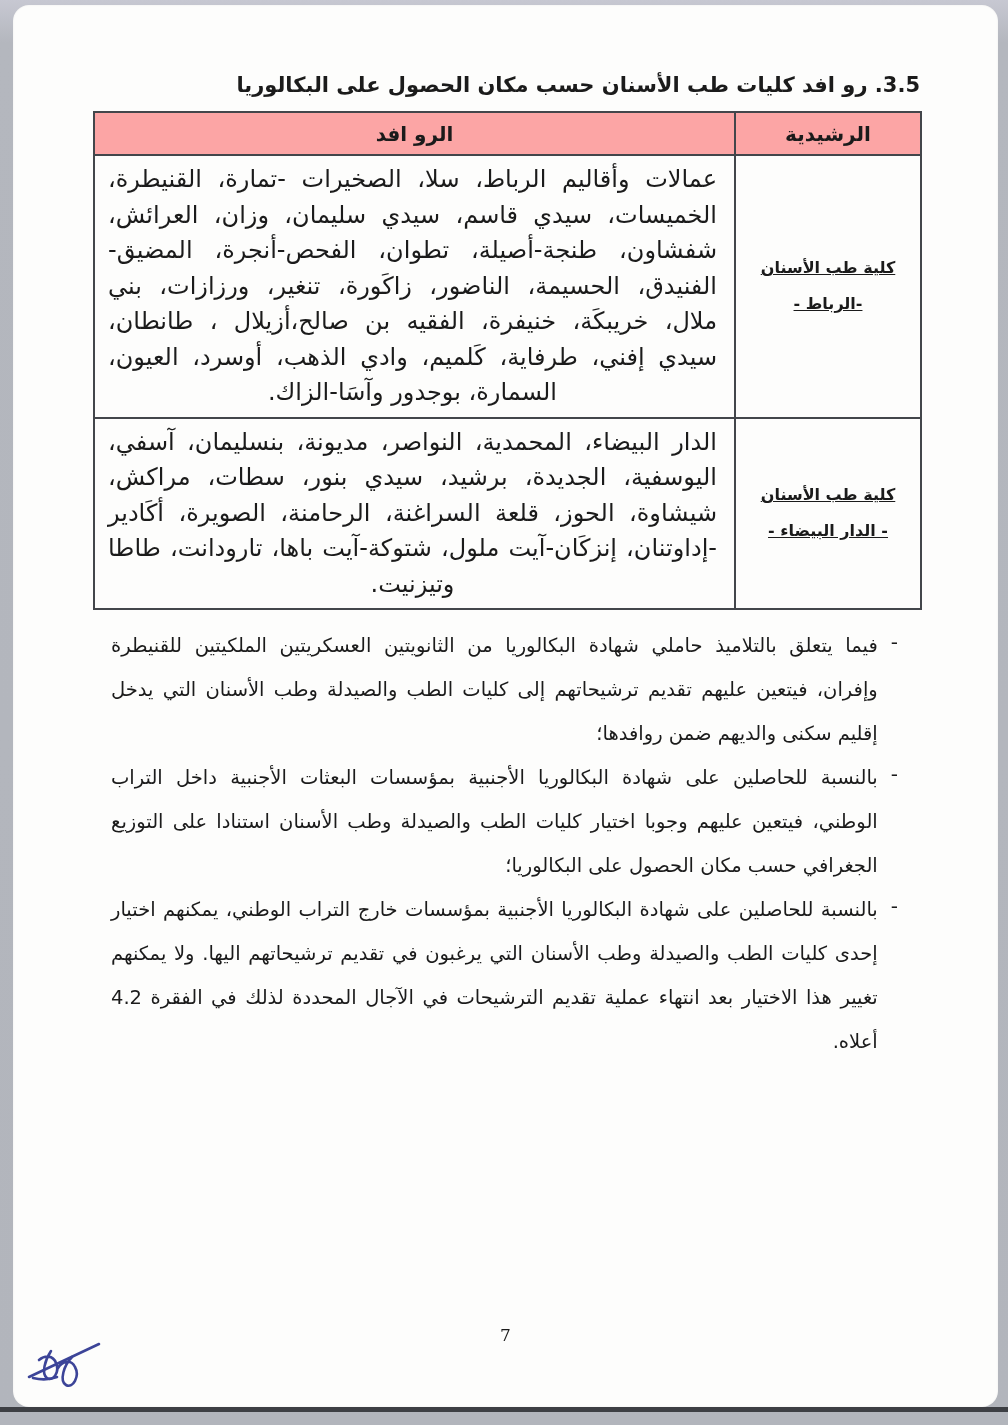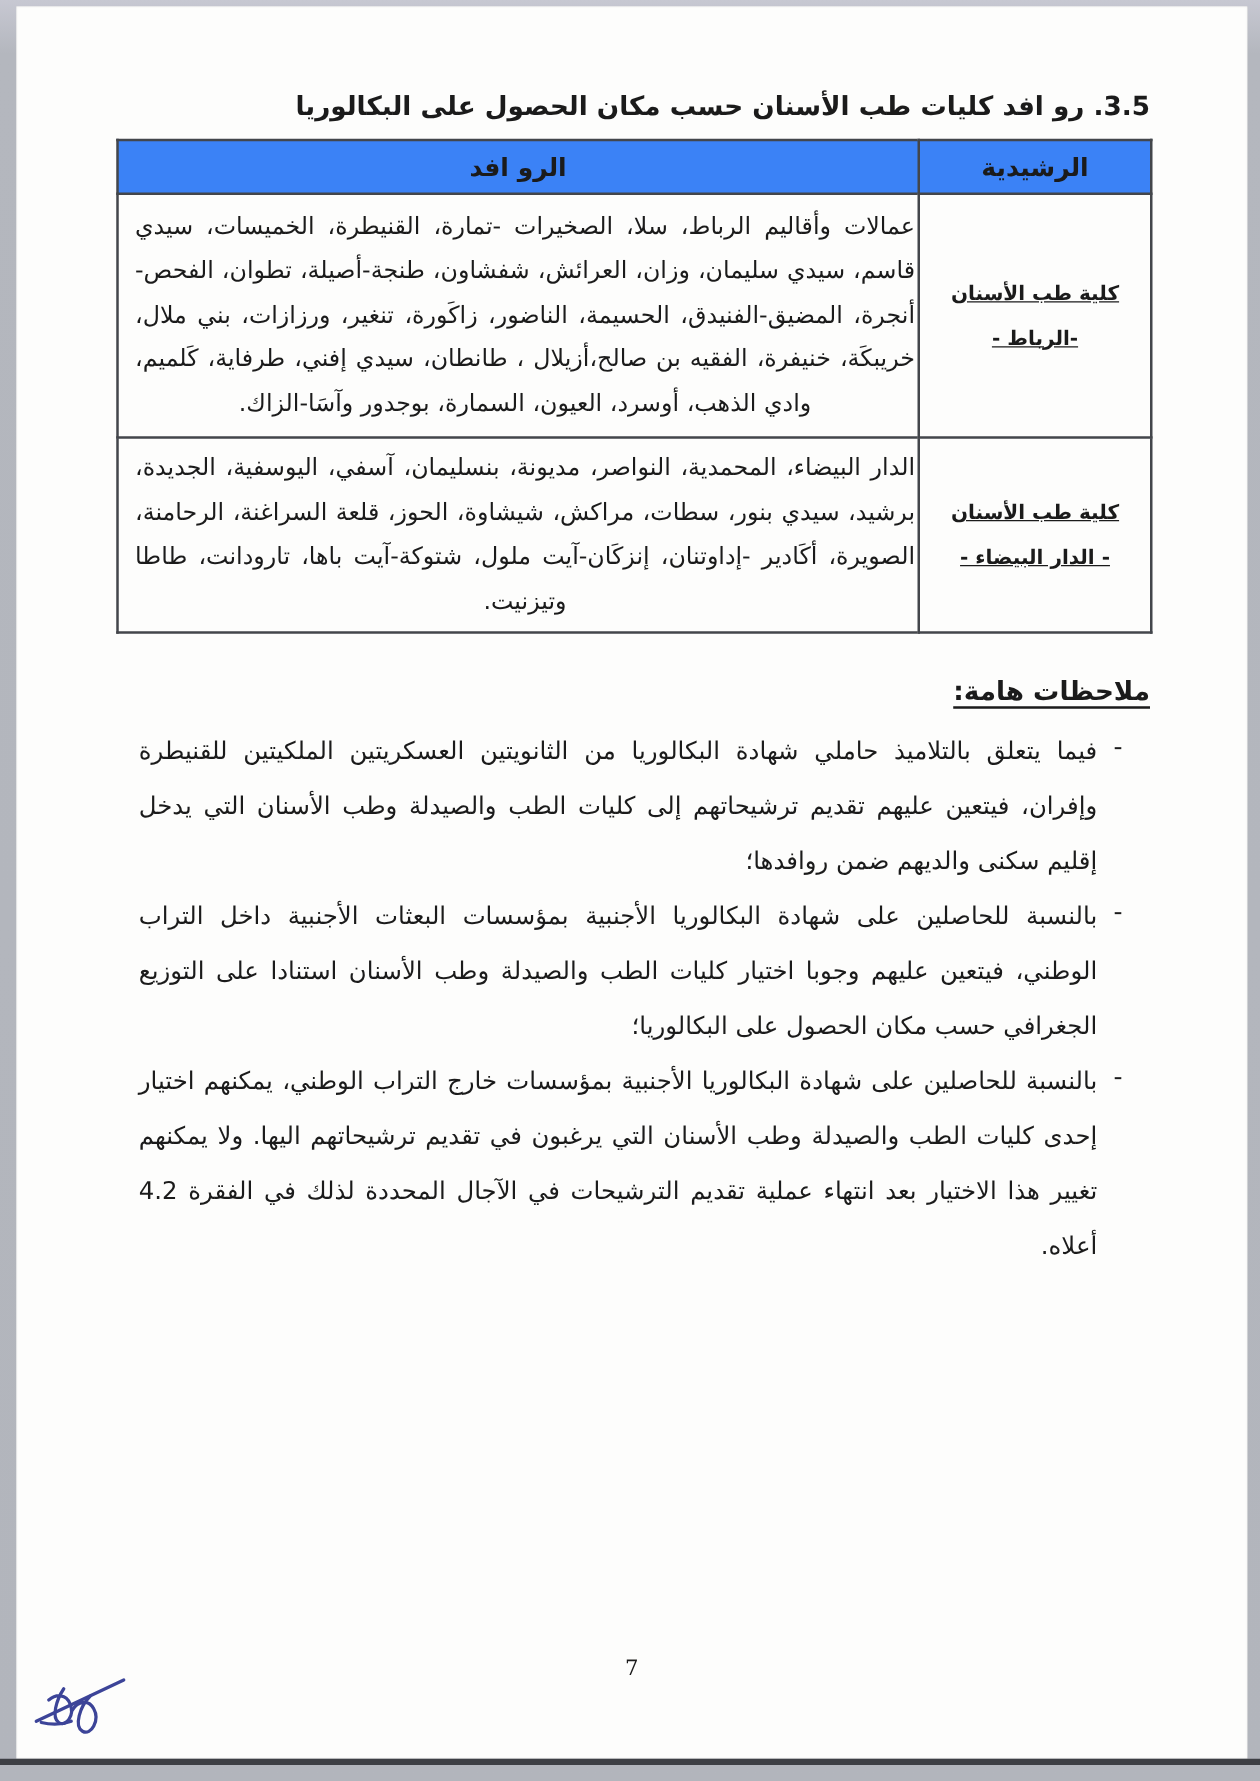--- a/index.html
+++ b/index.html
@@ -11,20 +11,21 @@
   }
   .scan{
     position:relative;width:1008px;height:1425px;
     background:linear-gradient(180deg,#c7c8d2 0%,#b4b7be 3%,#b2b5bc 100%);
     overflow:hidden;
   }
   .page{
     position:absolute;left:13px;top:5px;width:985px;height:1402px;
     background:#fdfdfc;
     box-shadow:inset 0 0 2px rgba(0,0,0,.08);
+    border-radius:16px;
   }
   .scan-bottom-line{
     position:absolute;left:0;right:0;top:1407px;height:5px;
     background:#3d3f44;
   }
   
   .title{
     direction:rtl;
     margin:68px 78px 0 60px;
     text-align:right;
@@ -39,37 +40,37 @@
     width:819px;
     table-layout:fixed;
   }
   table.feeders th,table.feeders td{
     border:2px solid #43464b;
     vertical-align:middle;
   }
   th.col-inst{width:182px;}
   th.col-feed{width:637px;}
   table.feeders th{
-    background:#3b82f6;
+    background:#fca5a5;
     height:39px;
     font-size:20px;font-weight:bold;
     text-align:center;
   }
   td.inst{
     font-weight:bold;font-size:16px;
     text-align:center;
     line-height:36px;
     white-space:pre-line;
     padding:4px 6px;
     text-decoration:underline;
   }
   td.feed{
-    font-size:19px;
+    font-size:24px;
     line-height:35.5px;
-    padding:6px 2px 6px 13px;
+    padding:6px 17px 6px 13px;
     text-align:justify;
     text-align-last:center;
   }
   tr.row-1 td{height:181px;}
   tr.row-2 td{height:110px;}
   tr.row-3 td{height:99px;}
   
   .notes-heading{
     direction:rtl;
     margin:34px 78px 0 0;
@@ -136,21 +137,20 @@
           <td class="feed">عمالات وأقاليم الرباط، سلا، الصخيرات -تمارة، القنيطرة، الخميسات، سيدي قاسم، سيدي سليمان، وزان، العرائش، شفشاون، طنجة-أصيلة، تطوان، الفحص-أنجرة، المضيق-الفنيدق، الحسيمة، الناضور، زاكَورة، تنغير، ورزازات، بني ملال، خريبكَة، خنيفرة، الفقيه بن صالح،أزيلال ، طانطان، سيدي إفني، طرفاية، كَلميم، وادي الذهب، أوسرد، العيون، السمارة، بوجدور وآسَا-الزاك.</td>
         </tr>
         <tr class="row-2">
           <td class="inst">كلية طب الأسنان
 - الدار البيضاء -</td>
           <td class="feed">الدار البيضاء، المحمدية، النواصر، مديونة، بنسليمان، آسفي، اليوسفية، الجديدة، برشيد، سيدي بنور، سطات، مراكش، شيشاوة، الحوز، قلعة السراغنة، الرحامنة، الصويرة، أكَادير -إداوتنان، إنزكَان-آيت ملول، شتوكة-آيت باها، تارودانت، طاطا وتيزنيت.</td>
         </tr>
       </tbody>
     </table>
 
-    <h2 class="notes-heading">ملاحظات هامة:</h2>
 
     <div class="notes-list">
       <div class="note">
         <span class="dash">-</span>
         <p>فيما يتعلق بالتلاميذ حاملي شهادة البكالوريا من الثانويتين العسكريتين الملكيتين للقنيطرة وإفران، فيتعين عليهم تقديم ترشيحاتهم إلى كليات الطب والصيدلة وطب الأسنان التي يدخل إقليم سكنى والديهم ضمن روافدها؛</p>
       </div>
       <div class="note">
         <span class="dash">-</span>
         <p>بالنسبة للحاصلين على شهادة البكالوريا الأجنبية بمؤسسات البعثات الأجنبية داخل التراب الوطني، فيتعين عليهم وجوبا اختيار كليات الطب والصيدلة وطب الأسنان استنادا على التوزيع الجغرافي حسب مكان الحصول على البكالوريا؛</p>
       </div>

